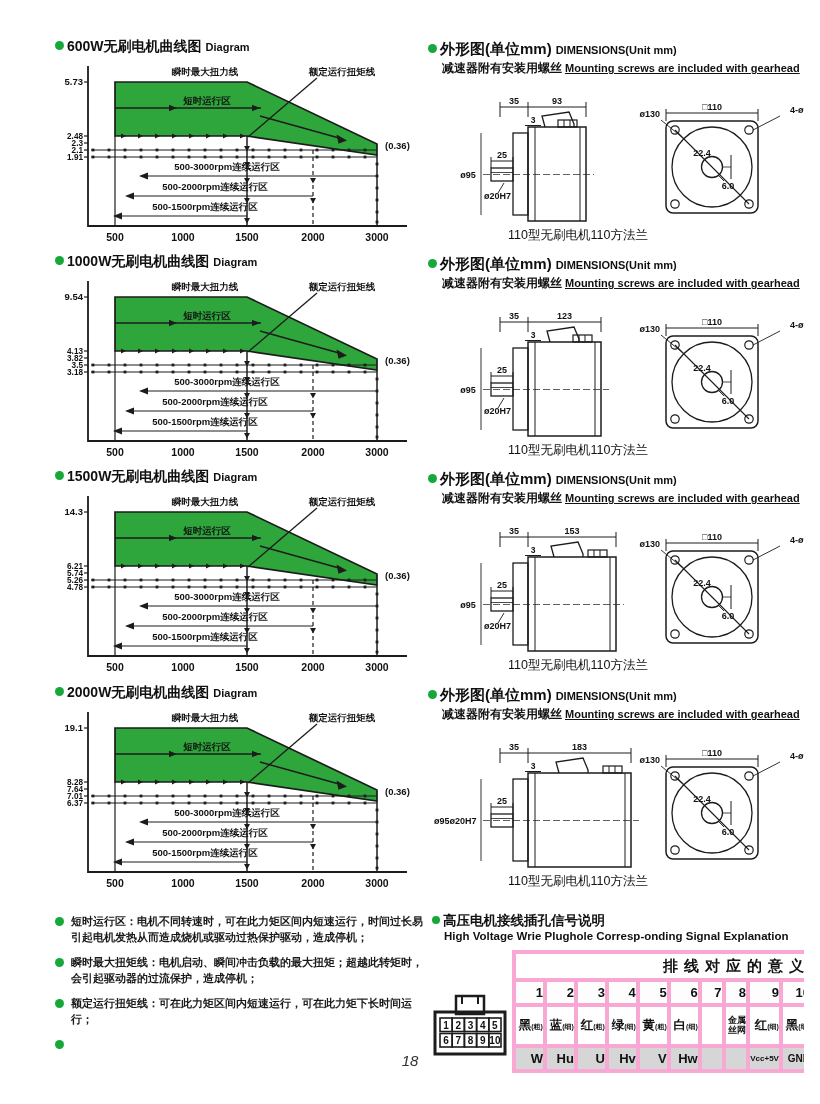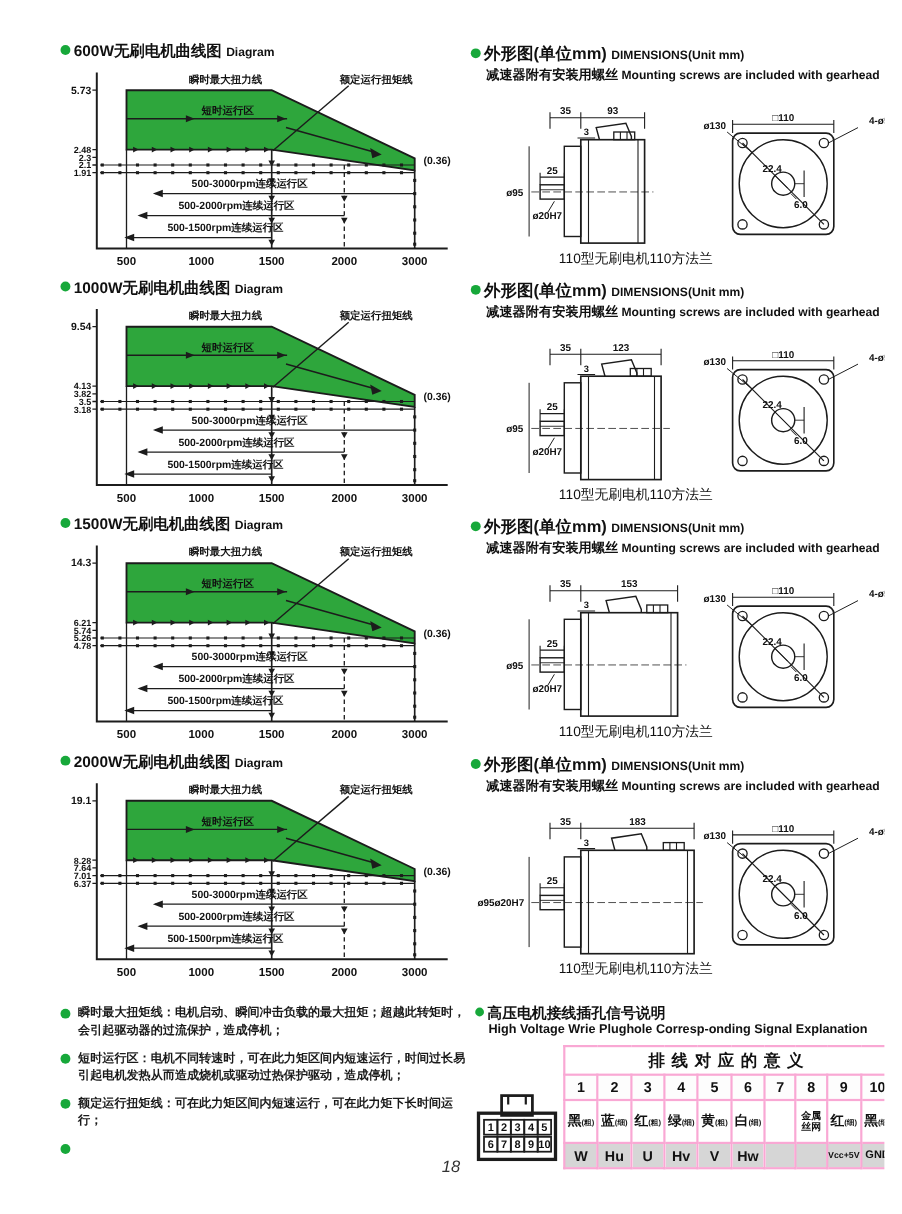--- a/index.html
+++ b/index.html
@@ -3,36 +3,36 @@
 <meta charset="utf-8">
 <style>
   html,body{margin:0;padding:0;background:#fff;}
   body{font-family:"Liberation Sans","DejaVu Sans",sans-serif;color:#111;}
   .page{position:relative;width:804px;height:1104px;background:#ffffff;overflow:hidden;}
   .sec{position:absolute;}
   .sec-title{margin:0;font-size:14px;font-weight:bold;color:#101010;white-space:nowrap;}
   .sec-title .en{font-size:11px;font-weight:bold;margin-left:4px;}
   .dims-title{font-size:15px;}
   .dims-sub{margin:1px 0 0 14px;font-size:12px;font-weight:bold;white-space:nowrap;}
-  .dims-sub .en{font-size:11px;margin-left:3px;}
+  .dims-sub .en{font-size:11px;margin-left:3px;text-decoration:underline;}
   .dot{display:inline-block;width:9px;height:9px;border-radius:50%;background:#17a83a;margin-right:3px;vertical-align:1px;}
   .chart-host{margin-top:2px;}
   
   .notes{position:absolute;left:55px;top:914px;width:378px;}
   .note-item{display:flex;margin-bottom:9px;font-size:11px;font-weight:bold;line-height:1.45;color:#1a1a1a;}
   .note-item .dot{flex:0 0 9px;margin-top:3px;margin-right:7px;}
   
   .wiring{position:absolute;left:432px;top:912px;width:382px;}
   .wiring-head{font-size:13.5px;font-weight:bold;white-space:nowrap;}
   .wiring-head .dot{width:8px;height:8px;}
   .wiring-en{margin-left:12px;font-size:11.5px;font-weight:bold;white-space:nowrap;}
   .wiring-body{display:flex;align-items:flex-start;margin-top:8px;}
   .conn-host{margin-top:42px;margin-right:4px;}
   table.pintable{border-collapse:collapse;table-layout:fixed;}
-  table.pintable td{border:2px solid #f9a8d4;text-align:center;padding:0;overflow:hidden;margin-top:21px;}
+  table.pintable td{border:4px solid #f9a8d4;text-align:right;padding:0;overflow:hidden;margin-top:21px;}
   td.tbl-title{font-size:15px;font-weight:bold;letter-spacing:6px;height:24px;}
   td.pin-num{font-size:13px;font-weight:bold;height:21px;background:#fdfdfd;}
   td.wirecol{height:37px;font-size:12.5px;font-weight:bold;white-space:nowrap;}
   td.wirecol .sub{font-size:7px;}
   td.wirecol.small{font-size:9px;line-height:1.1;white-space:normal;}
   td.sig{height:21px;font-size:13px;font-weight:bold;background:#d6d6d6;}
   td.sig.s3{font-size:10px;}
   td.sig.s5{font-size:8px;}
   .page-number{position:absolute;left:0;top:1052px;width:820px;text-align:center;font-size:15px;color:#333;font-style:italic;}
   svg text{font-family:"Liberation Sans","DejaVu Sans",sans-serif;}
@@ -680,25 +680,25 @@
           <line x1="276" y1="82" x2="288" y2="94" stroke="#1c1c1c" stroke-width="0.9"></line>
           <text x="300" y="112" font-size="9" text-anchor="middle" font-weight="bold" fill="#111">6.0</text>
           <line x1="296" y1="104" x2="291" y2="99" stroke="#1c1c1c" stroke-width="0.9"></line>
           <text x="150" y="162" font-size="12.5" text-anchor="middle" font-weight="normal" fill="#111" font-family="&quot;Liberation Serif&quot;,&quot;DejaVu Serif&quot;,serif">110型无刷电机110方法兰</text>
         </svg></div>
   </div>
 
   <div class="notes" id="notes">
       <div class="note-item">
         <span class="dot"></span>
-        <span>瞬时最大扭矩线：电机启动、瞬间冲击负载的最大扭矩；超越此转矩时，会引起驱动器的过流保护，造成停机；</span>
+        <span>短时运行区：电机不同转速时，可在此力矩区间内短速运行，时间过长易引起电机发热从而造成烧机或驱动过热保护驱动，造成停机；</span>
       </div>
       <div class="note-item">
         <span class="dot"></span>
-        <span>短时运行区：电机不同转速时，可在此力矩区间内短速运行，时间过长易引起电机发热从而造成烧机或驱动过热保护驱动，造成停机；</span>
+        <span>瞬时最大扭矩线：电机启动、瞬间冲击负载的最大扭矩；超越此转矩时，会引起驱动器的过流保护，造成停机；</span>
       </div>
       <div class="note-item">
         <span class="dot"></span>
         <span>额定运行扭矩线：可在此力矩区间内短速运行，可在此力矩下长时间运行；</span>
       </div>
       <div class="note-item">
         <span class="dot"></span>
       </div>
     </div>
 

